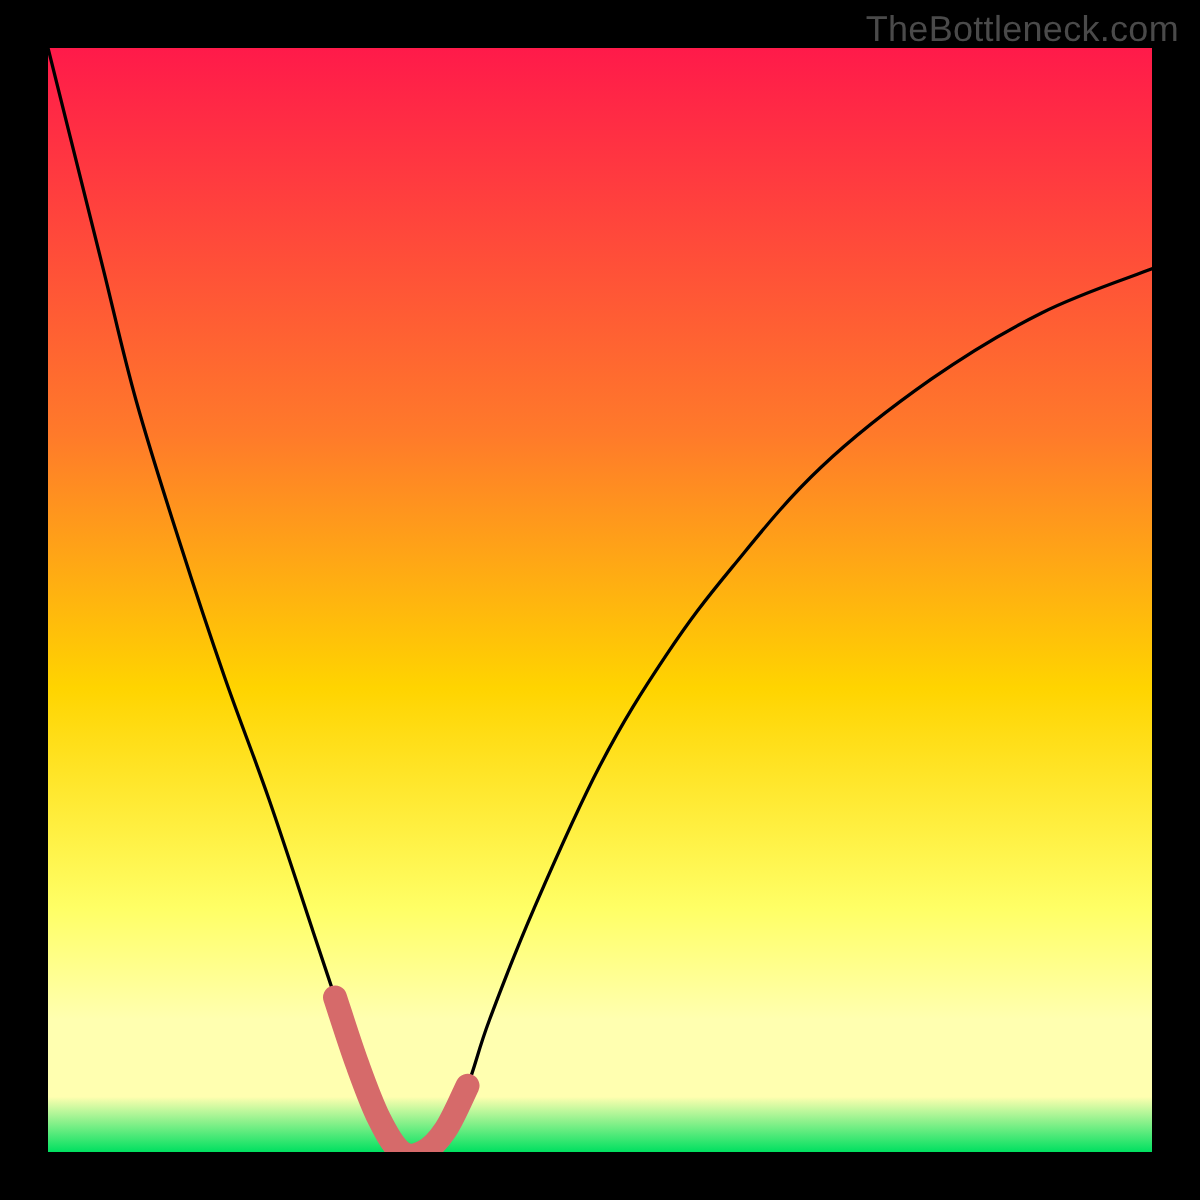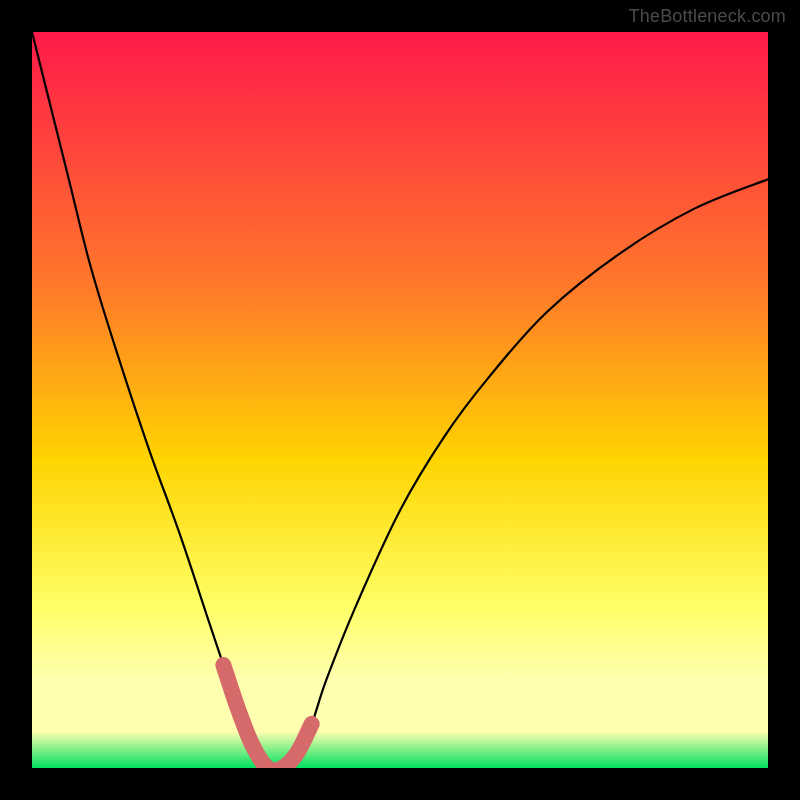--- a/index.html
+++ b/index.html
@@ -15,21 +15,21 @@
     position: relative;
     width: 800px;
     height: 800px;
     background: #000;
   }
   .watermark {
     position: absolute;
     top: 6px;
     right: 14px;
     color: #4a4a4a;
-    font-size: 18px;
+    font-size: 24px;
     font-weight: 400;
     letter-spacing: 0.2px;
     user-select: none;
   }
   .plot {
     position: absolute;
     left: 32px;
     top: 32px;
     width: 736px;
     height: 736px;

